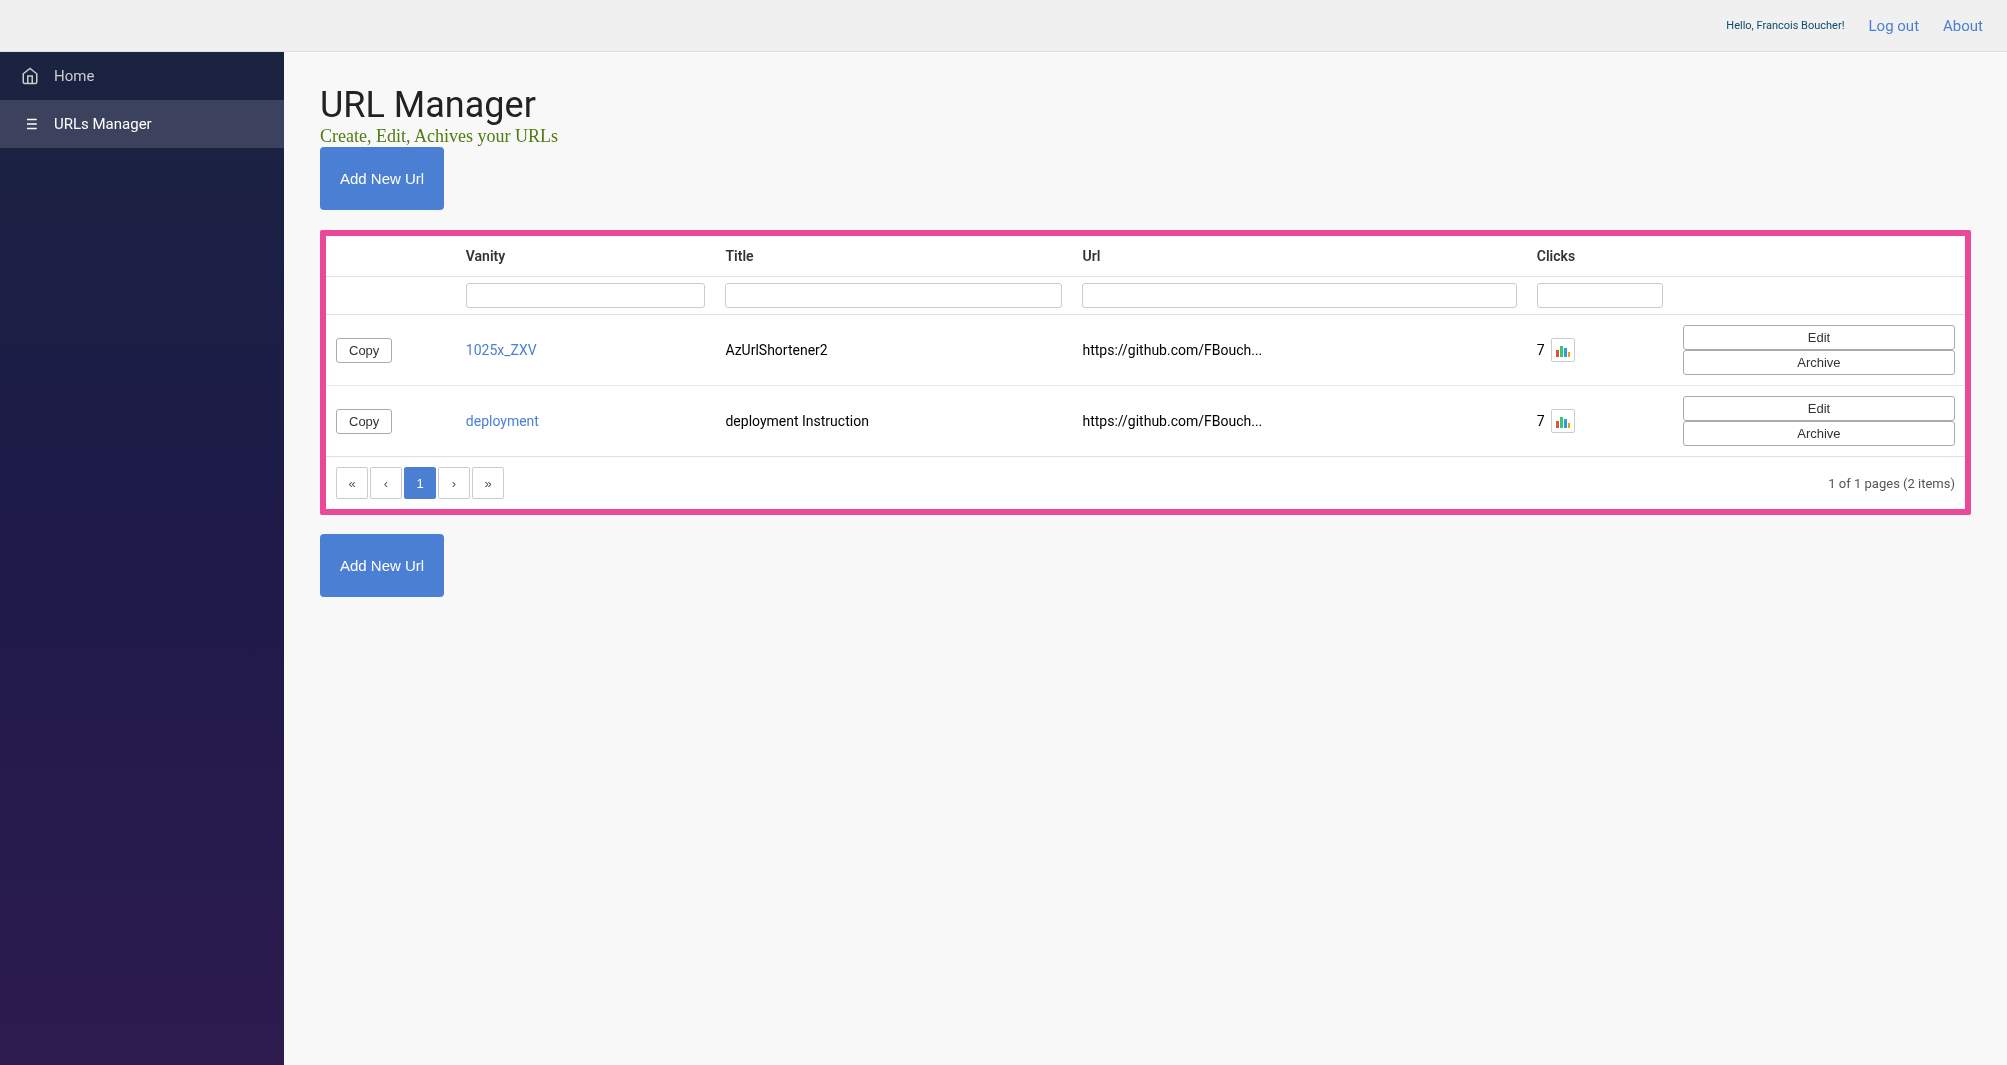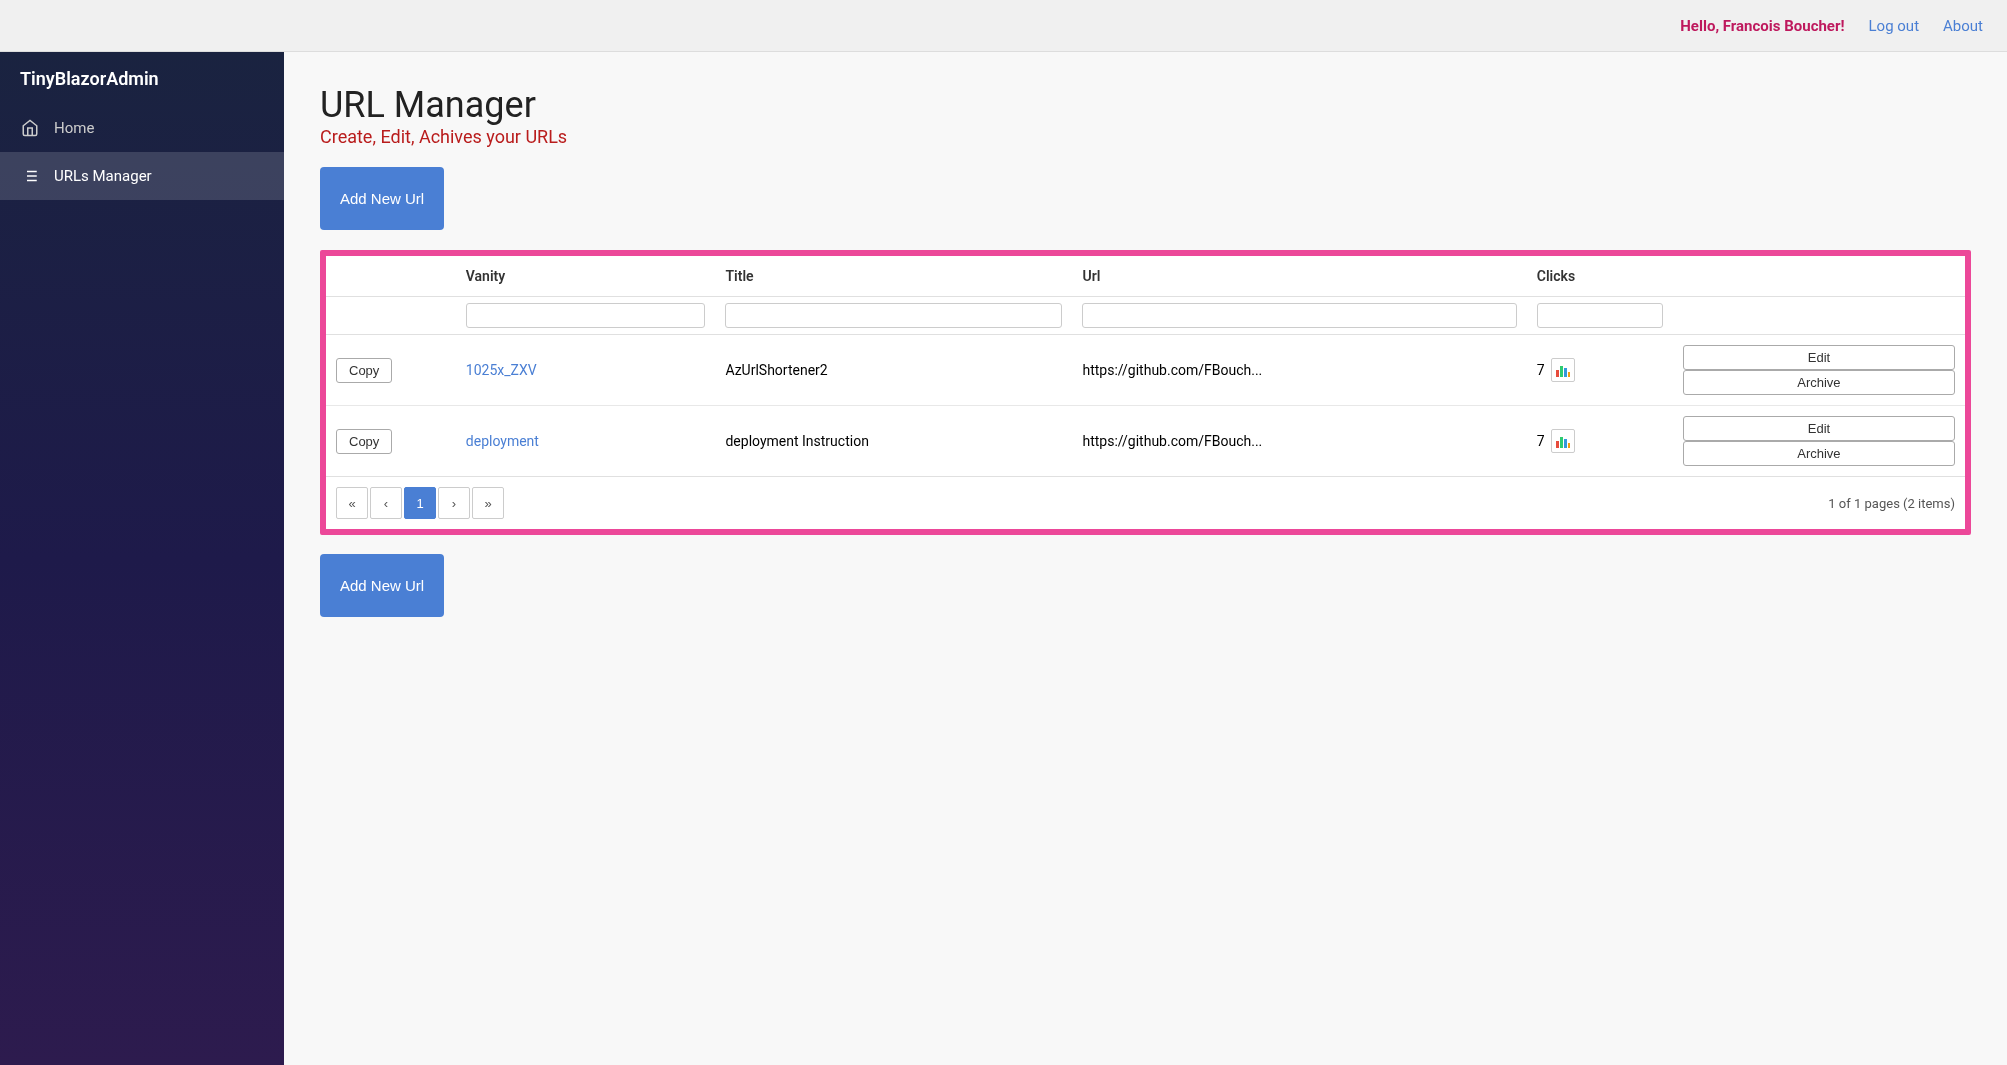--- a/index.html
+++ b/index.html
@@ -11,23 +11,22 @@
       border-bottom: 1px solid #ddd;
       height: 52px;
       display: flex;
       align-items: center;
       justify-content: flex-end;
       padding: 0 24px;
       gap: 24px;
       flex-shrink: 0;
     }
     .topbar-greeting {
-      color: #be185d;
-      font-size: 15px;
-      font-weight: bold;
+      color: #0c4a6e;
+      font-size: 11px;
     }
     .topbar-link {
       color: #4a7fd4;
       font-size: 15px;
       cursor: pointer;
       text-decoration: none;
     }
 
     
     .main-layout {
@@ -83,22 +82,22 @@
       overflow-y: auto;
       background: #f8f8f8;
     }
     .page-title {
       font-size: 36px;
       font-weight: 400;
       color: #222;
     }
     .page-subtitle {
       font-size: 18px;
-      color: #b91c1c;
-      margin-bottom: 20px;
+      color: #4d7c0f;
+      font-family: Liberation Serif, serif;
     }
     .btn-primary {
       background: #4a7fd4;
       color: #fff;
       border: none;
       padding: 23px 20px;
       font-size: 15px;
       border-radius: 4px;
       cursor: pointer;
       margin-bottom: 20px;
@@ -229,21 +228,20 @@
 
 <div class="topbar">
   <span class="topbar-greeting">Hello, Francois Boucher!</span>
   <a class="topbar-link">Log out</a>
   <a class="topbar-link">About</a>
 </div>
 
 <div class="main-layout">
 
   <nav class="sidebar">
-    <div class="sidebar-brand">TinyBlazorAdmin</div>
 
     <div class="sidebar-item">
       <div class="sidebar-icon">
         <svg width="18" height="18" viewBox="0 0 24 24" fill="none" stroke="currentColor" stroke-width="2">
           <path d="M3 9l9-7 9 7v11a2 2 0 0 1-2 2H5a2 2 0 0 1-2-2z"></path>
           <polyline points="9,22 9,12 15,12 15,22"></polyline>
         </svg>
       </div>
       <span>Home</span>
     </div>

